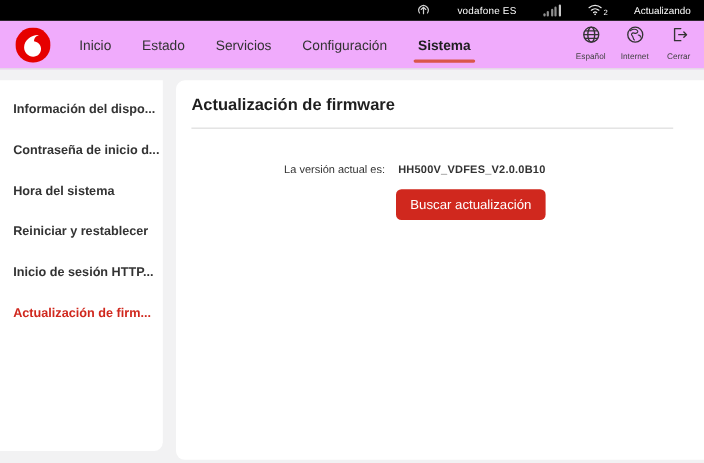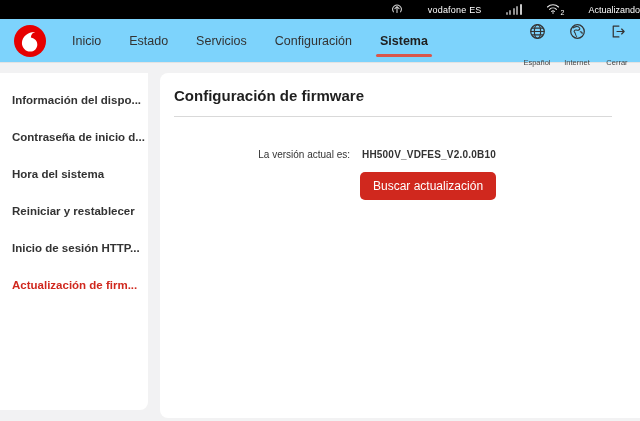--- a/index.html
+++ b/index.html
@@ -9,35 +9,35 @@
     background:#f2f2f3;
     color:#333;
     overflow:hidden;
     position:relative;
   }
 
   
   .statusbar {
     height:19px; background:#000; color:#fff;
     display:flex; align-items:center; justify-content:flex-end;
-    gap:24px; padding-right:0; font-size:9px;
+    gap:24px; padding-right:12px; font-size:9px;
   }
   .statusbar .net-name { letter-spacing:.2px; }
   .sig-bars { display:flex; align-items:flex-end; gap:1.5px; height:11px; }
   .sig-bars i { display:block; width:2px; background:#8f8f8f; border-radius:1px; }
   .sig-bars i:nth-child(1){height:3px;} .sig-bars i:nth-child(2){height:5px;}
   .sig-bars i:nth-child(3){height:7px;} .sig-bars i:nth-child(4){height:9px;}
   .sig-bars i:nth-child(5){height:11px; background:#c9c9c9;}
   .wifi-wrap { display:flex; align-items:flex-end; gap:1px; }
   .wifi-sub { font-size:7px; color:#fff; margin-bottom:0px; }
   .status-text { font-size:9px; }
 
   
   .header {
-    height:44px; background:#7dd3fc; border-bottom:1px solid #e3e3e3;
+    height:44px; background:#f0abfc; border-bottom:1px solid #e3e3e3;
     display:flex; align-items:center; position:relative;
   }
   .logo { width:32px; height:32px; margin-left:14px; flex:0 0 auto; }
   .nav { display:flex; align-items:center; margin-left:12px; }
   .nav-item {
     font-size:12.5px; color:#333; padding:14px 14px; position:relative;
     cursor:pointer; white-space:nowrap;
   }
   .nav-item.active { font-weight:bold; color:#1f1f1f; }
   .nav-item.active::after {
@@ -45,21 +45,21 @@
     height:2.5px; background:#da564a; border-radius:2px;
   }
   .header-actions {
     position:absolute; right:6px; top:4px; display:flex; gap:6px;
   }
   .action {
     display:flex; flex-direction:column; align-items:center;
     width:34px; cursor:pointer;
   }
   .action svg { width:17px; height:17px; stroke:#333; fill:none; stroke-width:1.3; }
-  .action-label { font-size:7.5px; color:#444; margin-top:14px; white-space:nowrap; }
+  .action-label { font-size:7.5px; color:#444; margin-top:2px; white-space:nowrap; }
 
   
   .content { position:absolute; top:73px; left:0; right:0; bottom:0; }
   .sidebar {
     position:absolute; left:0; top:0; width:148px; height:337px;
     background:#fff; border-radius:0 0 8px 0; padding:8px 0 0 12px;
   }
   .side-item {
     height:37px; display:flex; align-items:center;
     font-size:11.5px; font-weight:bold; color:#333; cursor:pointer;
@@ -176,21 +176,21 @@
   <div class="sidebar">
     <div class="side-item">Información del dispo...</div>
     <div class="side-item">Contraseña de inicio d...</div>
     <div class="side-item">Hora del sistema</div>
     <div class="side-item">Reiniciar y restablecer</div>
     <div class="side-item">Inicio de sesión HTTP...</div>
     <div class="side-item active">Actualización de firm...</div>
   </div>
 
   <div class="main">
-    <div class="page-title">Configuración de firmware</div>
+    <div class="page-title">Actualización de firmware</div>
     <hr class="title-rule">
 
     <div class="version-row">
       <span class="version-label">La versión actual es:</span>
       <span class="version-value">HH500V_VDFES_V2.0.0B10</span>
     </div>
 
     <button class="btn-primary">Buscar actualización</button>
 
   </div>

